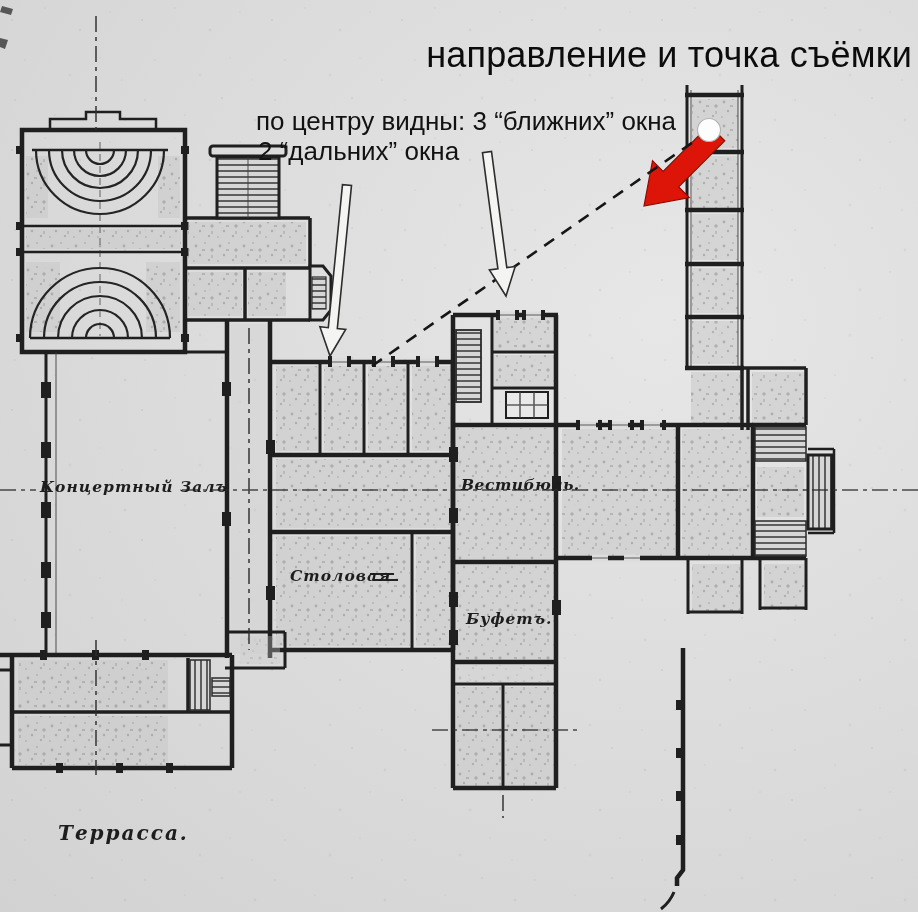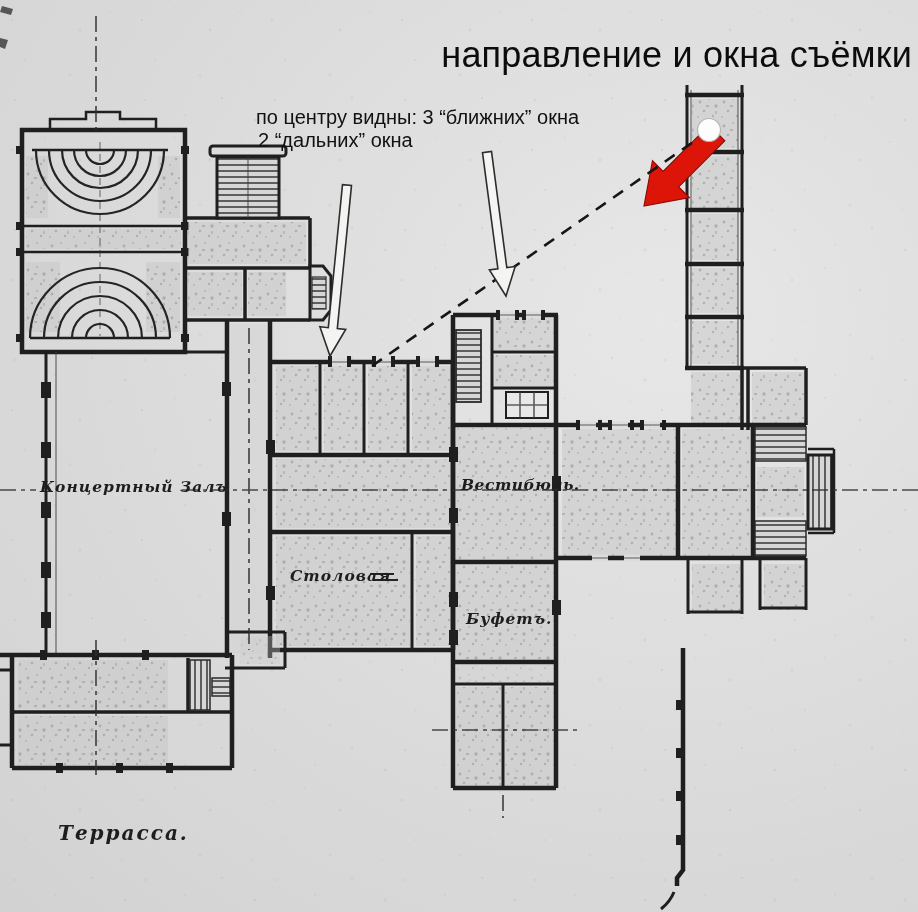--- a/index.html
+++ b/index.html
@@ -7,21 +7,21 @@
     position:relative;width:918px;height:912px;overflow:hidden;
     background:radial-gradient(ellipse at 72% 35%, #e7e7e7 0%, #dddddd 45%, #d2d2d2 100%);
     font-family:"Liberation Sans", sans-serif;
   }
   svg.plan{position:absolute;left:0;top:0;}
   .title{
     position:absolute;top:34px;right:6px;font-size:36px;color:#0c0c0c;
     letter-spacing:0.2px;white-space:nowrap;
   }
   .note{
-    position:absolute;left:256px;top:106px;font-size:20px;color:#121212;
+    position:absolute;left:256px;top:106px;font-size:26px;color:#121212;
     line-height:1.16;white-space:nowrap;
   }
   .note .l2{margin-left:2px;}
   
   .w45{fill:none;stroke:#1f1f1f;stroke-width:4.5}
   .w35{fill:none;stroke:#1f1f1f;stroke-width:3.5}
   .w3{fill:none;stroke:#1f1f1f;stroke-width:3}
   .w25{fill:none;stroke:#1f1f1f;stroke-width:2.5}
   .w22{fill:none;stroke:#242424;stroke-width:2.2}
   .thin{fill:none;stroke:#3a3a3a;stroke-width:1.1;opacity:.8}
@@ -208,19 +208,19 @@
 
     <g>
       <polygon points="709.2,125.2 663.1,171.3 652.5,160.7 644,206 689.3,197.5 678.7,186.9 724.8,140.8" fill="#dd1508" stroke="#8c0d05" stroke-width="1.2"></polygon>
       <path d="M372,366 L706,133" fill="none" stroke="#161616" stroke-width="2.6" stroke-dasharray="12 9"></path>
       <polygon points="342.5,184.6 328.3,327.7 319.9,326.8 330,356 345.7,329.4 337.3,328.6 351.5,185.4" fill="#f4f4f2" stroke="#2d2d2d" stroke-width="1.6"></polygon>
       <polygon points="482.5,152.6 497.9,268.8 489.4,269.9 506,296 515.2,266.5 506.8,267.6 491.5,151.4" fill="#f4f4f2" stroke="#2d2d2d" stroke-width="1.6"></polygon>
       <circle cx="709" cy="130" r="11.5" fill="#fdfdfd" stroke="#b3b3b3" stroke-width="1.2"></circle>
     </g>
   </svg>
 
-  <div class="title">направление и окна съёмки</div>
+  <div class="title">направление и точка съёмки</div>
   <div class="note">
     <div>по центру видны: 3 “ближних” окна</div>
     <div class="l2">2 “дальних” окна</div>
   </div>
 
 </div>
 
 </body></html>

